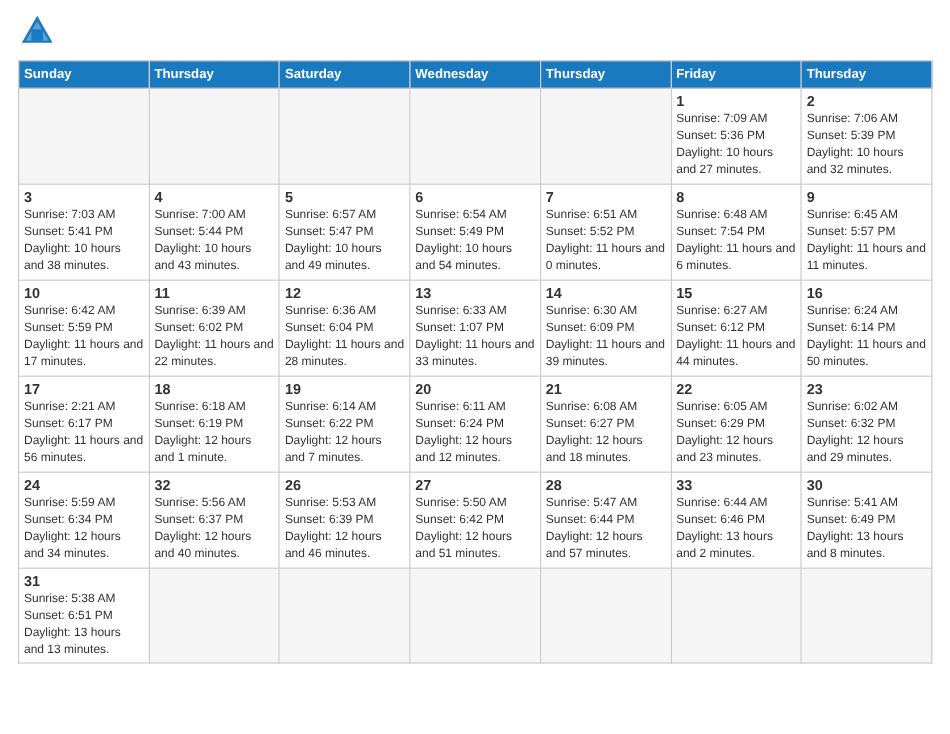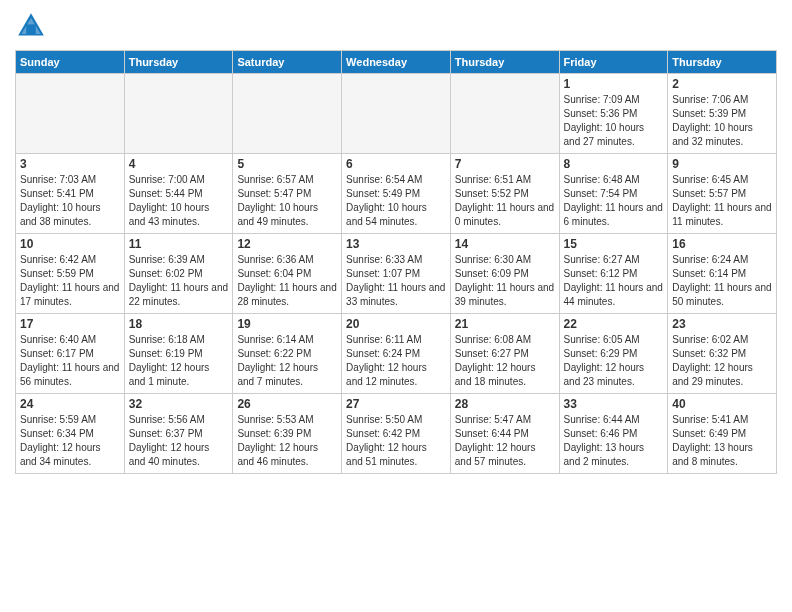--- a/index.html
+++ b/index.html
@@ -229,21 +229,21 @@
           <td>
             <span class="day-number">16</span>
             <div class="day-info">Sunrise: 6:24 AM
 Sunset: 6:14 PM
 Daylight: 11 hours and 50 minutes.</div>
           </td>
         </tr>
         <tr>
           <td>
             <span class="day-number">17</span>
-            <div class="day-info">Sunrise: 6:40 AM
+            <div class="day-info">Sunrise: 2:21 AM
 Sunset: 6:17 PM
 Daylight: 11 hours and 56 minutes.</div>
           </td>
           <td>
             <span class="day-number">18</span>
             <div class="day-info">Sunrise: 6:18 AM
 Sunset: 6:19 PM
 Daylight: 12 hours and 1 minute.</div>
           </td>
           <td>
@@ -308,21 +308,35 @@
 Sunset: 6:44 PM
 Daylight: 12 hours and 57 minutes.</div>
           </td>
           <td>
             <span class="day-number">33</span>
             <div class="day-info">Sunrise: 6:44 AM
 Sunset: 6:46 PM
 Daylight: 13 hours and 2 minutes.</div>
           </td>
           <td>
-            <span class="day-number">40</span>
+            <span class="day-number">30</span>
             <div class="day-info">Sunrise: 5:41 AM
 Sunset: 6:49 PM
 Daylight: 13 hours and 8 minutes.</div>
           </td>
+        </tr>
+        <tr class="last-row">
+          <td>
+            <span class="day-number">31</span>
+            <div class="day-info">Sunrise: 5:38 AM
+Sunset: 6:51 PM
+Daylight: 13 hours and 13 minutes.</div>
+          </td>
+          <td class="empty"></td>
+          <td class="empty"></td>
+          <td class="empty"></td>
+          <td class="empty"></td>
+          <td class="empty"></td>
+          <td class="empty"></td>
         </tr>
       </tbody>
   </table>
 </div>
 
 </body></html>

